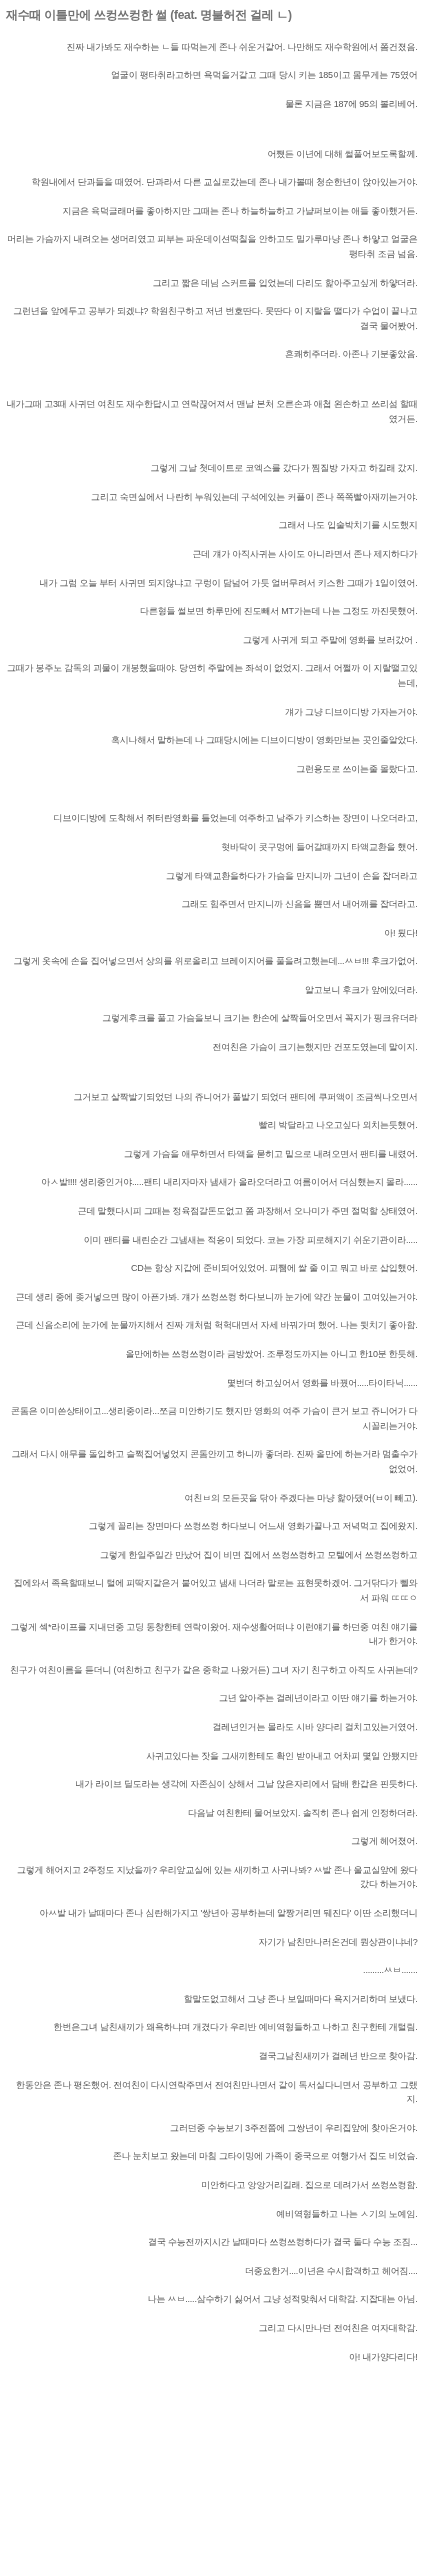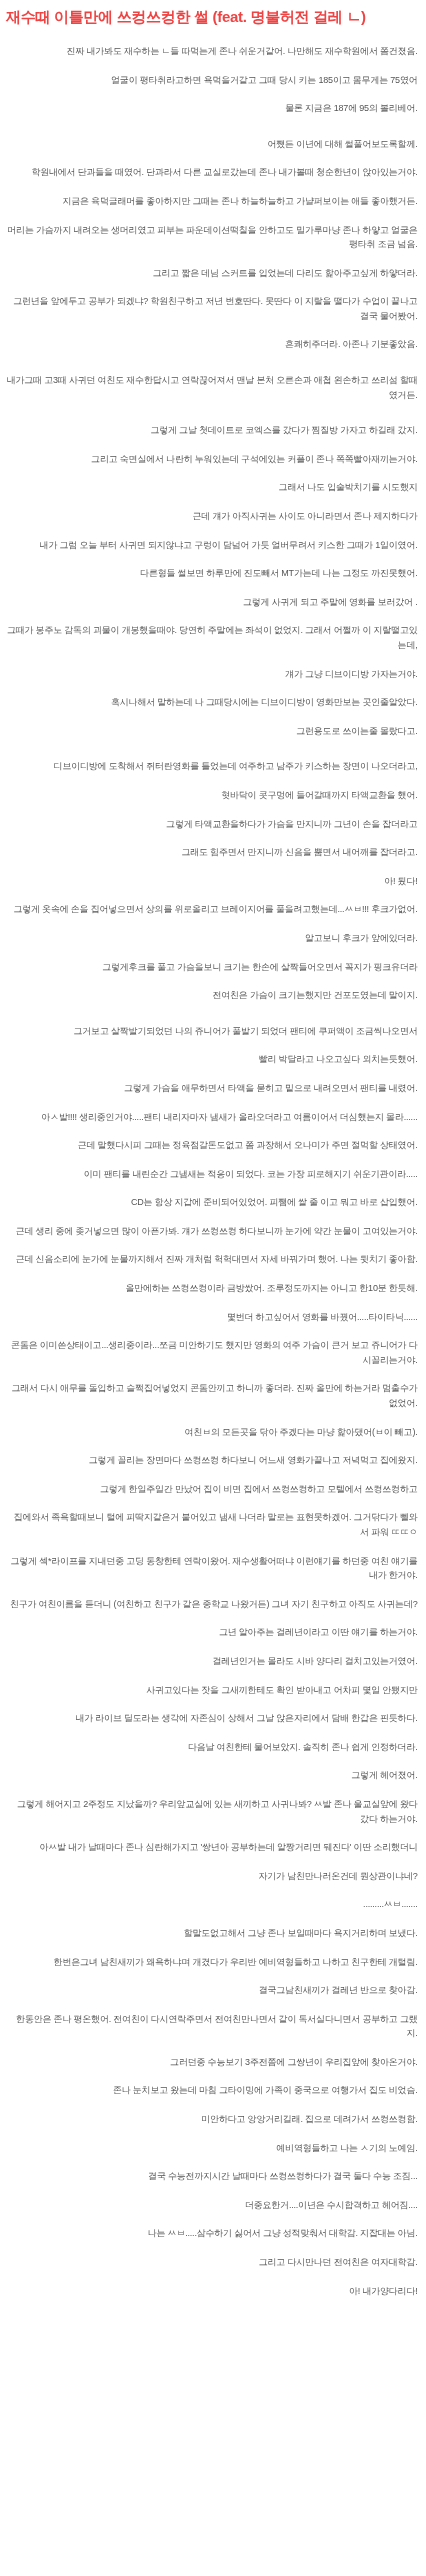--- a/index.html
+++ b/index.html
@@ -8,41 +8,41 @@
     background: #ffffff;
     width: 426px;
     font-family: "Liberation Sans", "DejaVu Sans", sans-serif;
   }
   .post {
     box-sizing: border-box;
     width: 426px;
     padding: 7.3px 8.5px 24px 6px;
   }
   .post-title {
-    font-size: 15px;
+    font-size: 12px;
     font-weight: bold;
-    color: #ef4444;
+    color: #737373;
     line-height: 1.35;
     margin: 0 0 16.4px 0;
     letter-spacing: -0.3px;
   }
   .post-body {
     margin: 0;
     text-align: right;
   }
   .para {
     font-size: 9px;
     color: #555555;
     line-height: 14.6px;
     margin: 0 0 14px 0;
     letter-spacing: -0.2px;
     word-break: break-word;
   }
   .para.gap {
-    margin-top: 21px;
+    margin-top: 35px;
   }
 </style>
 </head>
 <body>
 
 <div class="post">
   <h1 class="post-title">재수때 이틀만에 쓰컹쓰컹한 썰 (feat. 명불허전 걸레 ㄴ)</h1>
 
   <div class="post-body" id="post-body">
 

